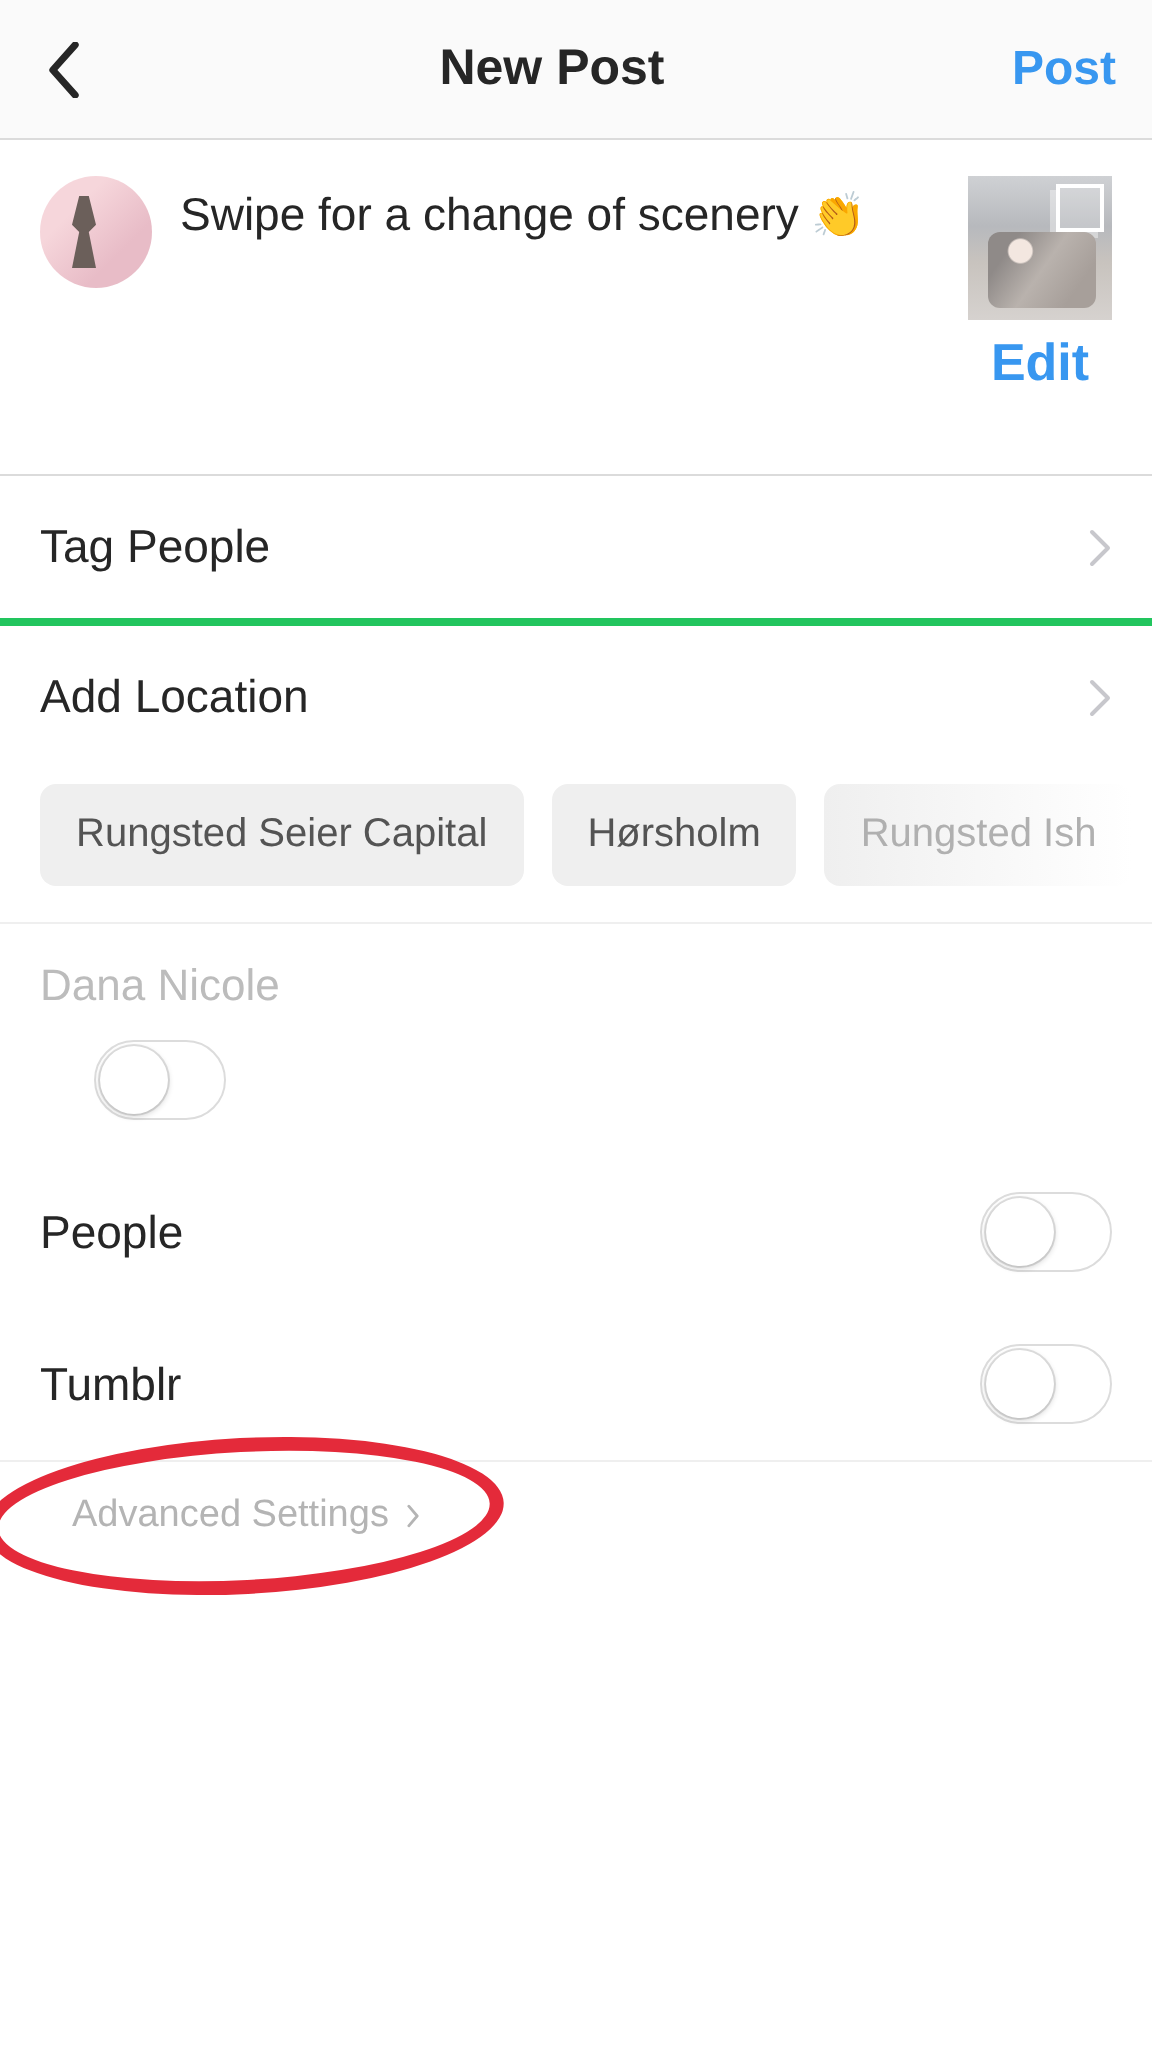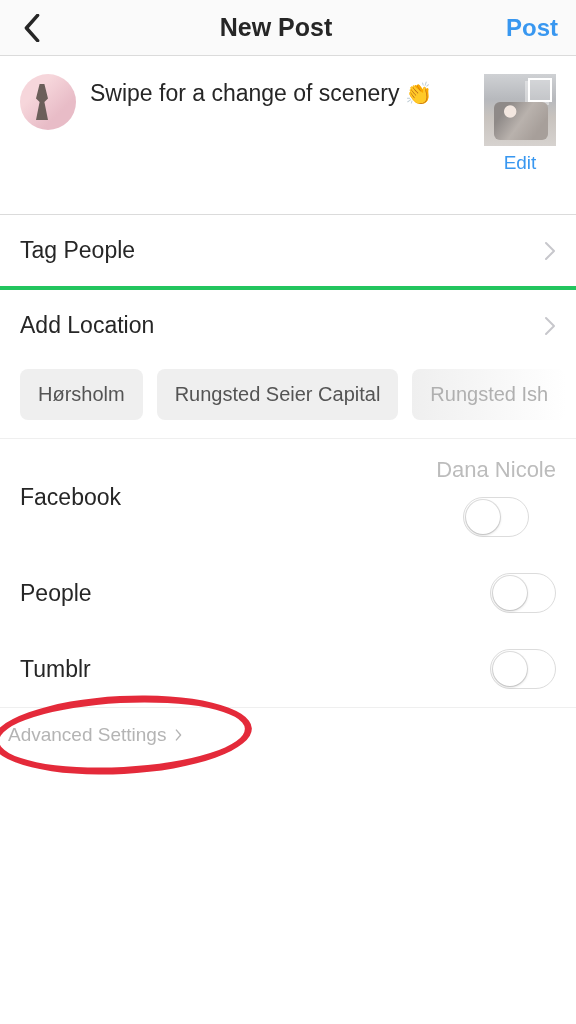--- a/index.html
+++ b/index.html
@@ -8,21 +8,21 @@
       background: #fff;
       width: 576px;
       height: 1024px;
       overflow: hidden;
       color: #262626;
     }
     .header {
       display: flex;
       align-items: center;
       justify-content: space-between;
-      height: 56px;
+      height: 70px;
       padding: 0 18px;
       background: #fafafa;
       border-bottom: 1px solid #dbdbdb;
     }
     .back-btn { width: 28px; height: 28px; display: flex; align-items: center; justify-content: center; }
     .back-btn svg { width: 18px; height: 28px; }
     .header-title { font-size: 25px; font-weight: 600; }
     .share-btn { font-size: 24px; font-weight: 600; color: #3897f0; }
     .caption-section {
       display: flex;
@@ -62,21 +62,21 @@
       box-shadow: -3px 3px 0 rgba(255,255,255,0.4);
     }
     .thumbnail::after {
       content: "";
       position: absolute;
       left: 10px; top: 28px; right: 8px; bottom: 6px;
       background: radial-gradient(circle at 30% 25%, #f3e7e0 0 12%, transparent 14%),
                   linear-gradient(125deg, #8f8a88 20%, #b9b2ad 50%, #a79f9a 80%);
       border-radius: 6px;
     }
-    .edit-link { font-size: 19px; color: #3897f0; font-weight: 400; }
+    .edit-link { font-size: 26px; color: #3897f0; font-weight: 700; }
     .sep { height: 1px; background: #dbdbdb; margin-top: 28px; }
     .row {
       display: flex; align-items: center; justify-content: space-between;
       padding: 22px 20px;
       font-size: 23px;
       border-bottom: 4px solid #22c55e;
     }
     .row:first-of-type { border-top: 1px solid #efefef; }
     .chevron svg { width: 12px; height: 20px; }
     .chevron { color: #c7c7cc; display: flex; }
@@ -101,21 +101,21 @@
       background: #fff; border: 1.5px solid #dcdcdc;
       position: relative;
     }
     .toggle::after {
       content: ""; position: absolute; left: 2px; top: 2px;
       width: 34px; height: 34px; border-radius: 50%;
       background: #fff; box-shadow: 0 1px 3px rgba(0,0,0,0.2), 0 0 0 1px #e3e3e3;
     }
     .adv-section {
       border-top: 1px solid #efefef;
-      padding: 16px 8px;
+      padding: 16px 36px;
       position: relative;
     }
     .adv-link {
       display: inline-flex; align-items: center; gap: 8px;
       color: #b4b4b4; font-size: 19px;
     }
     .adv-link svg { width: 9px; height: 14px; }
     .red-circle {
       position: absolute;
       left: -8px; top: -12px;
@@ -166,27 +166,26 @@
 <div class="row row-no-border">
   <span>Add Location</span>
   <span class="chevron">
       <svg viewBox="0 0 12 20">
         <path d="M2 2 L10 10 L2 18" fill="none" stroke="#c7c7cc" stroke-width="2" stroke-linecap="round" stroke-linejoin="round"></path>
       </svg>
     </span>
 </div>
 
 <div class="location-chips">
+  <div class="chip">Rungsted Seier Capital</div>
   <div class="chip">Hørsholm</div>
-  <div class="chip">Rungsted Seier Capital</div>
   <div class="chip fade">Rungsted Ish</div>
 </div>
 
 <div class="share-row">
-  <span>Facebook</span>
   <div class="share-right">
     <span class="account-name">Dana Nicole</span>
     <div class="toggle"></div>
   </div>
 </div>
 
 <div class="share-row">
   <span>People</span>
   <div class="share-right">
     <div class="toggle"></div>

